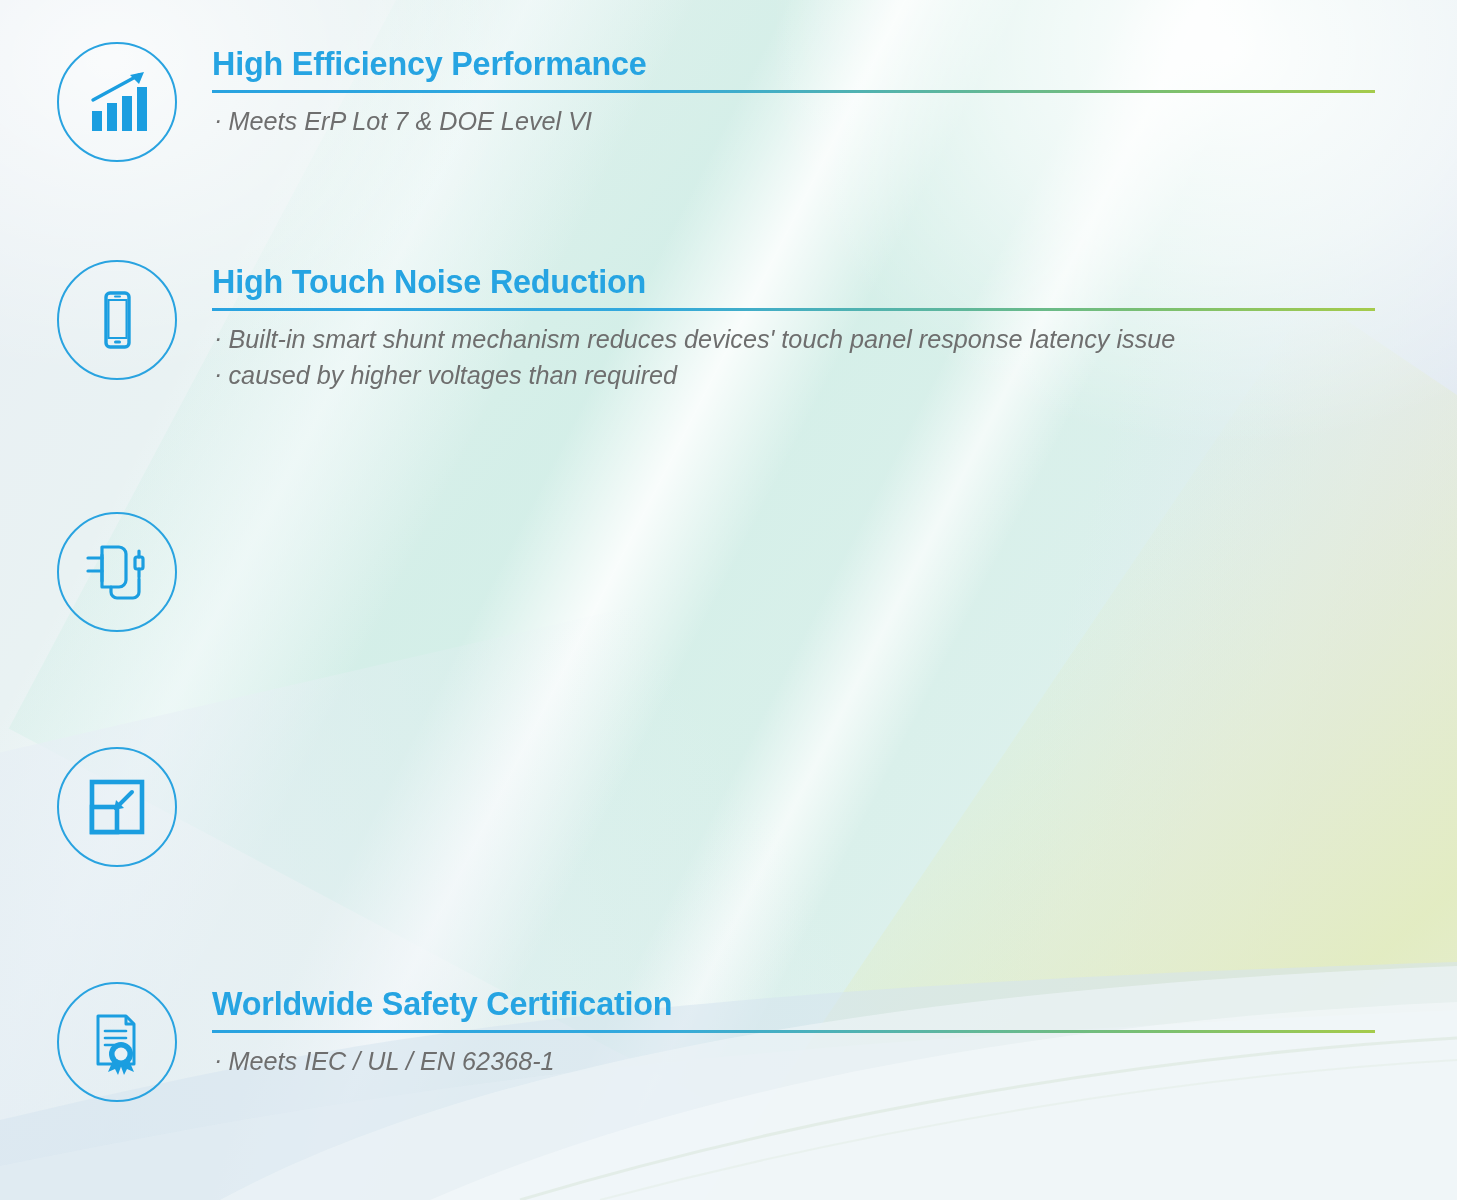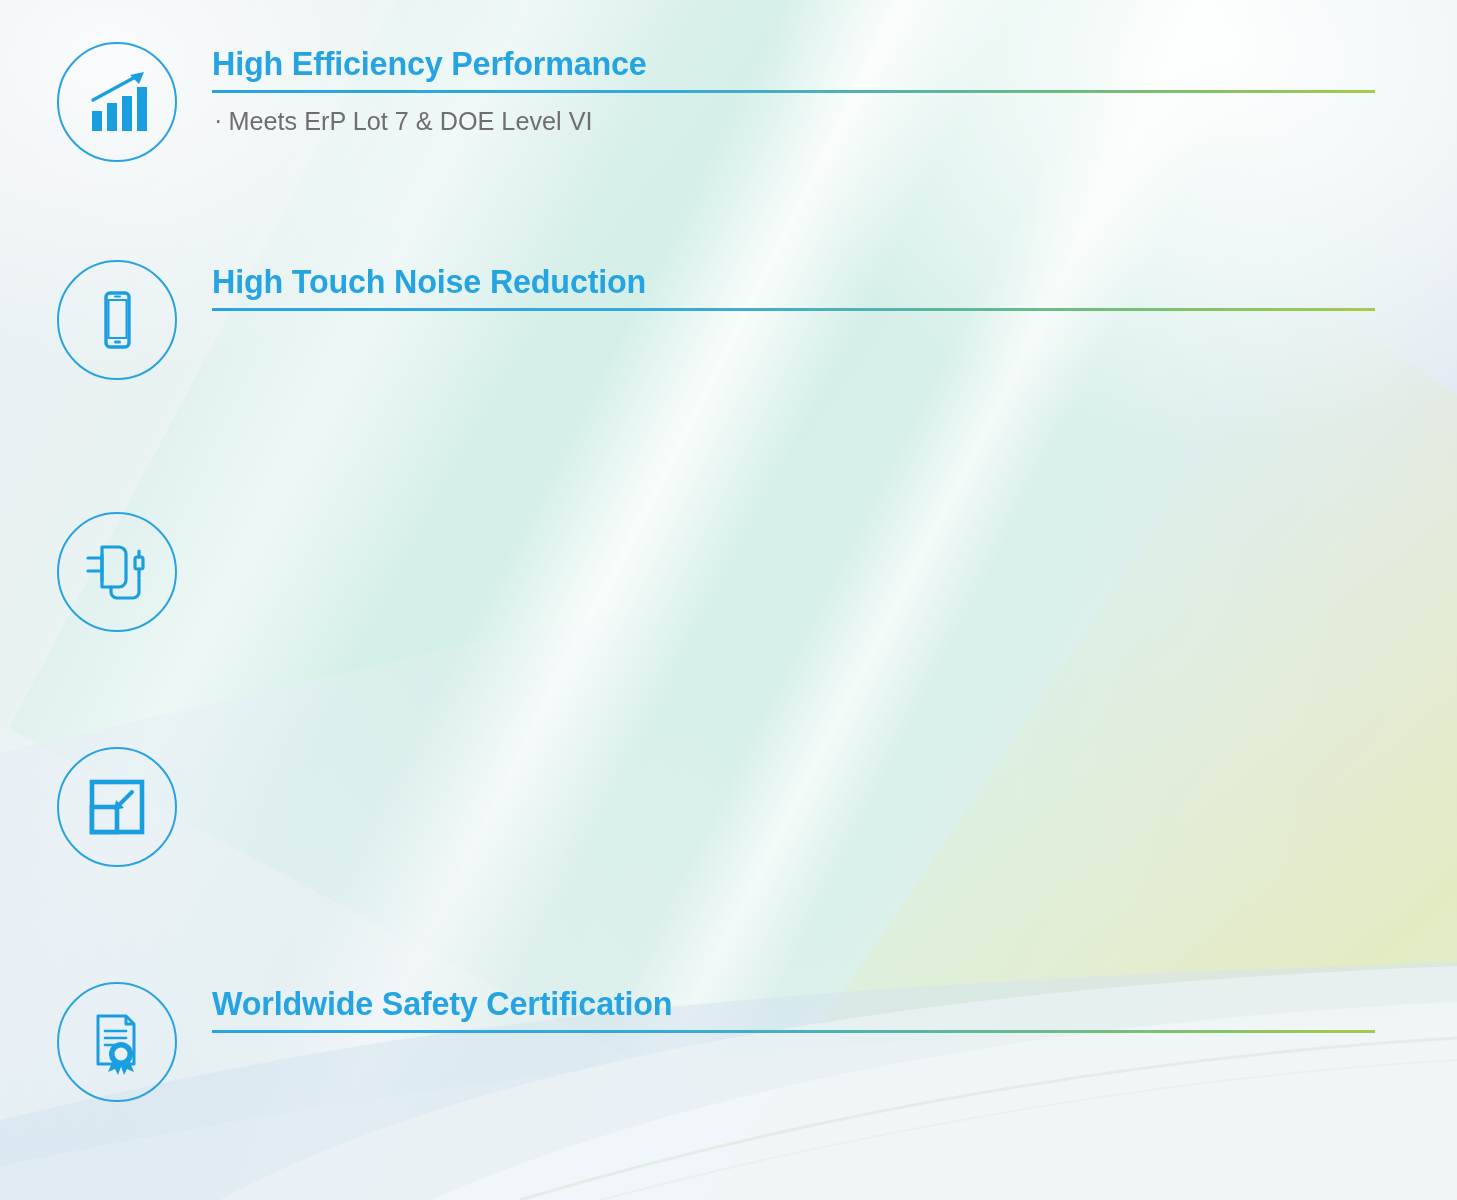--- a/index.html
+++ b/index.html
@@ -156,20 +156,21 @@
     width: 1163px;
     height: 3px;
     background: linear-gradient(90deg, #29a3e0 0%, #33a9dd 38%, #7cc06f 82%, #a5cb4b 100%);
     margin-bottom: 11px;
   }
 
   .bullets {
     margin: 0;
     padding: 0;
     list-style: none;
+    font-style: italic;
   }
   .bullets li {
     color: #6e6e6e;
     font-size: 26px;
     line-height: 1.38;
     padding-left: 17px;
     position: relative;
     white-space: pre-wrap;
     transform: scaleX(0.97);
     transform-origin: left center;
@@ -238,20 +239,24 @@
         <svg width="70" height="70" viewBox="0 0 70 70">
           <rect x="24" y="8" width="23" height="54" rx="4" ry="4" fill="none" stroke="#1b9ee0" stroke-width="3.4"></rect>
           <rect x="26.5" y="15" width="18" height="38" fill="none" stroke="#1b9ee0" stroke-width="2"></rect>
           <rect x="32" y="10.6" width="7" height="2" rx="1" fill="#1b9ee0"></rect>
           <rect x="32" y="55.5" width="7" height="3" rx="1.5" fill="#1b9ee0"></rect>
         </svg>
       </div>
       <div class="feature-body">
         <div class="feature-title">High Touch Noise Reduction</div>
         <div class="rule"></div>
+        <ul class="bullets">
+          <li>Built-in smart shunt mechanism reduces devices' touch panel response latency issue</li>
+          <li style="padding-left:17px">caused by higher voltages than required</li>
+        </ul>
       </div>
     </div>
 
     <div class="feature" style="top:512px">
       <div class="icon-wrap">
         <svg width="72" height="66" viewBox="0 0 72 66">
           <g fill="none" stroke="#1b9ee0" stroke-width="3.2" stroke-linecap="round" stroke-linejoin="round">
             <path d="M21 8 h17 a7 7 0 0 1 7 7 v26 a7 7 0 0 1 -7 7 h-17 z"></path>
             <path d="M21 16 v26"></path>
             <path d="M7 19 h14"></path>
@@ -294,17 +299,20 @@
             <polygon points="30,50 24,64 31,61 34,67 39,53"></polygon>
             <polygon points="44,50 50,64 43,61 40,67 35,53"></polygon>
           </g>
           <circle cx="37" cy="46" r="12" fill="#1b9ee0"></circle>
           <circle cx="37" cy="46" r="6.5" fill="#e9f1f5"></circle>
         </svg>
       </div>
       <div class="feature-body">
         <div class="feature-title">Worldwide Safety Certification</div>
         <div class="rule"></div>
+        <ul class="bullets">
+          <li>Meets IEC / UL / EN 62368-1</li>
+        </ul>
       </div>
     </div>
 
   </div>
 </div>
 
 </body></html>

